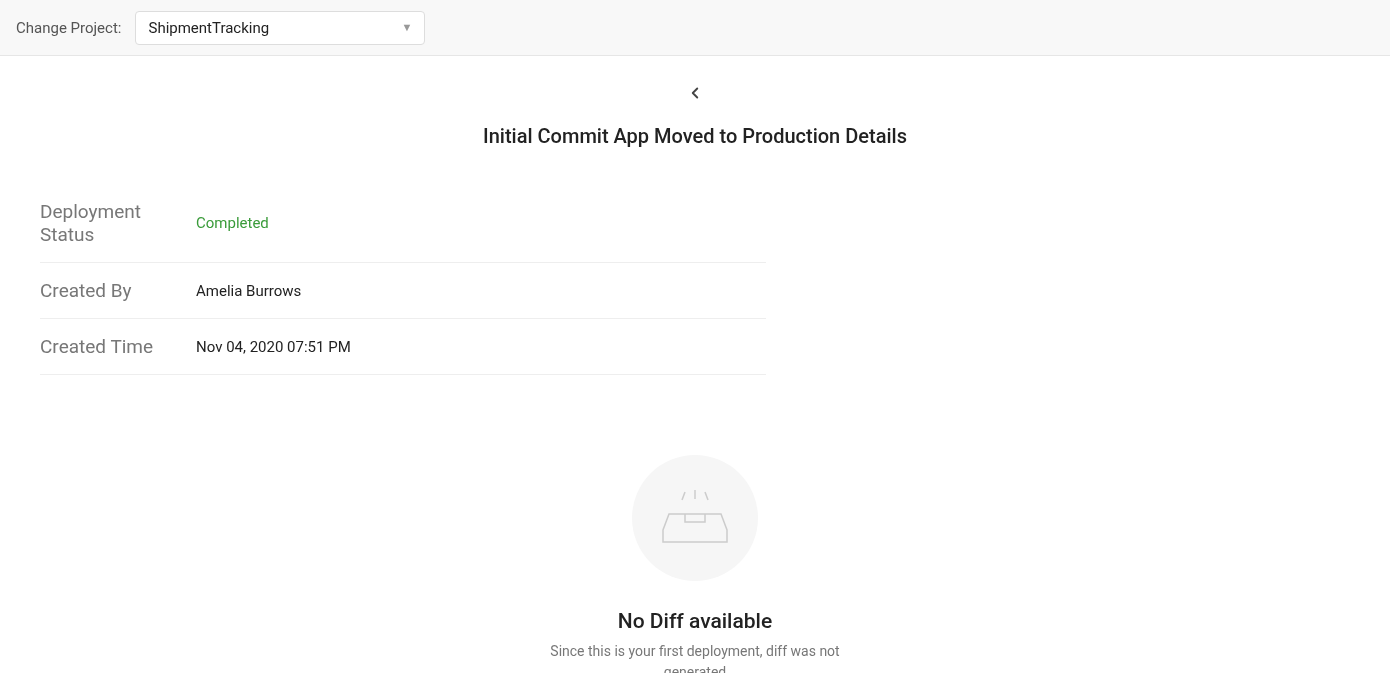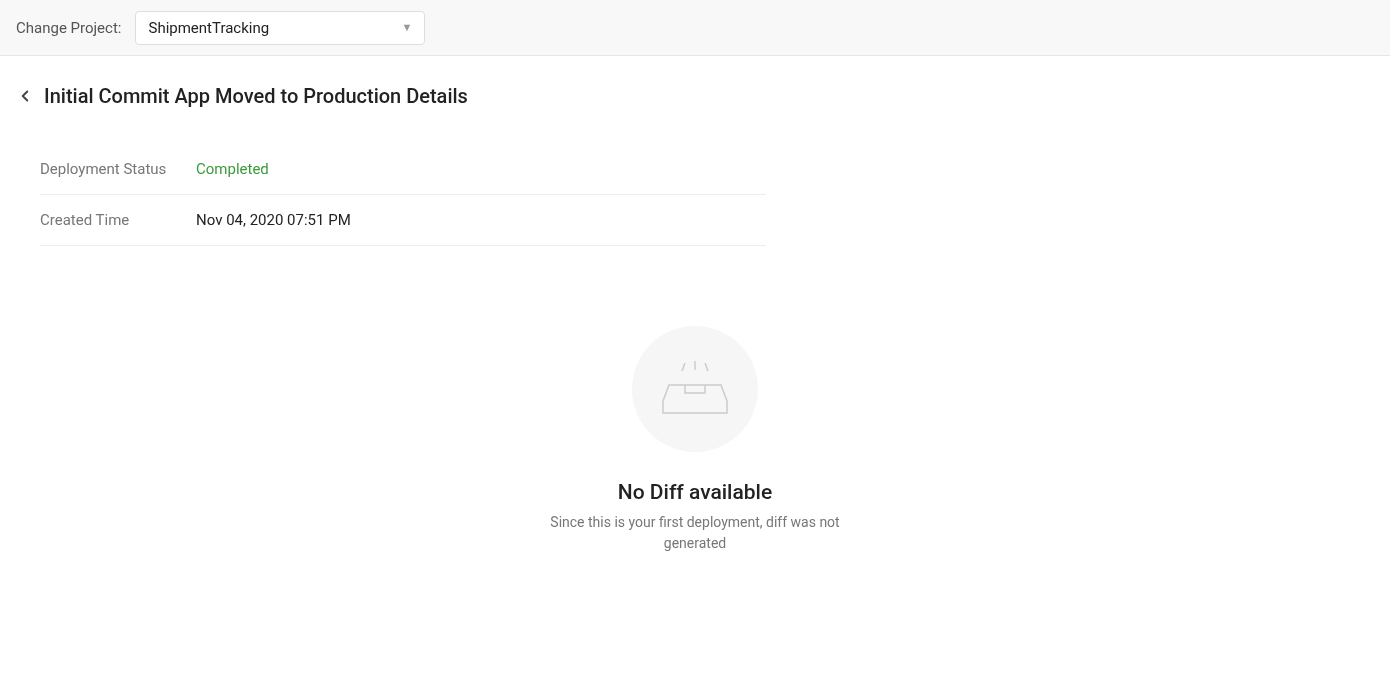--- a/index.html
+++ b/index.html
@@ -47,22 +47,23 @@
     .project-select-caret {
       color: #999;
       font-size: 11px;
     }
     .content {
       padding: 28px 16px;
     }
     .page-header {
       display: flex;
       align-items: center;
-      gap: 10px;
+      gap: 22px;
       margin-bottom: 36px;
+      flex-direction: column;
     }
     .back-icon {
       cursor: pointer;
       display: flex;
       align-items: center;
       color: #444;
     }
     .back-icon svg {
       width: 18px;
       height: 18px;
@@ -78,21 +79,21 @@
     }
     .detail-row {
       display: flex;
       align-items: center;
       padding: 16px 0;
       border-bottom: 1px solid #eee;
     }
     .detail-label {
       width: 156px;
       color: #777;
-      font-size: 15px;
+      font-size: 19px;
     }
     .detail-value {
       color: #222;
       font-size: 15px;
     }
     .status-completed {
       color: #3a9b3a;
       font-weight: 400;
     }
     .empty-state {
@@ -149,20 +150,24 @@
     </span>
     <h1 class="page-title">Initial Commit App Moved to Production Details</h1>
   </div>
 
   <div class="details-block">
     <div class="detail-row">
       <div class="detail-label">Deployment Status</div>
       <div class="detail-value status-completed">Completed</div>
     </div>
     <div class="detail-row">
+      <div class="detail-label">Created By</div>
+      <div class="detail-value">Amelia Burrows</div>
+    </div>
+    <div class="detail-row">
       <div class="detail-label">Created Time</div>
       <div class="detail-value">Nov 04, 2020 07:51 PM</div>
     </div>
   </div>
 
   <div class="empty-state">
     <div class="empty-icon-circle">
       <svg viewBox="0 0 80 64" fill="none" stroke="#ccc" stroke-width="1.5">
         <line x1="30" y1="6" x2="27" y2="14"></line>
         <line x1="40" y1="4" x2="40" y2="13"></line>

